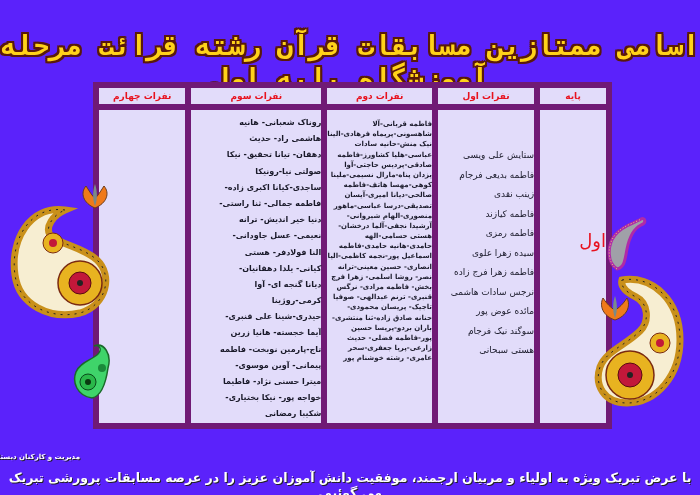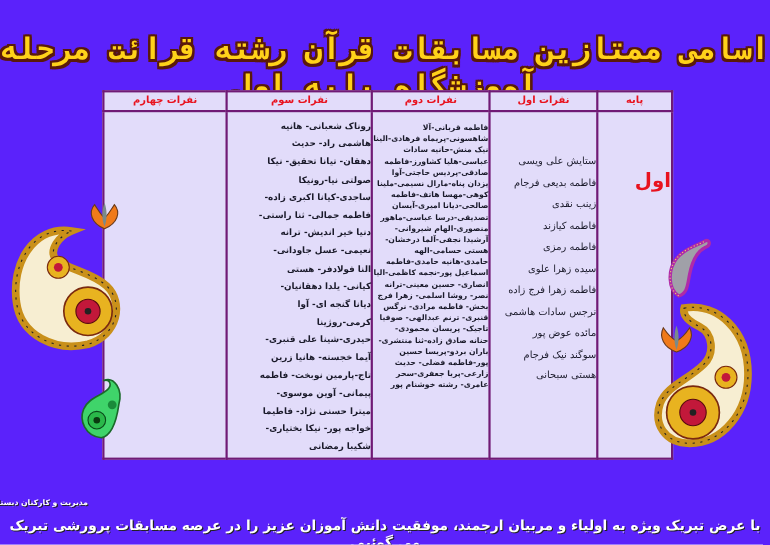--- a/index.html
+++ b/index.html
@@ -18,34 +18,34 @@
       -2px -2px 0 #5a1a0a, 2px -2px 0 #5a1a0a, -2px 2px 0 #5a1a0a, 2px 2px 0 #5a1a0a,
       0 2px 0 #5a1a0a, 0 -2px 0 #5a1a0a, 2px 0 0 #5a1a0a, -2px 0 0 #5a1a0a;
     letter-spacing:-0.5px;
   }
   table.grid {
     position:absolute; left:93px; top:82px; width:519px; height:336px;
     border-collapse:collapse; direction:rtl;
     background:#e2dcfa;
   }
   table.grid th, table.grid td {
-    border:2px solid #701a75;
+    border:6px solid #701a75;
   }
   table.grid th {
     height:14px; font-size:9px; color:#e8121e; font-weight:bold;
     padding:1px 0;
   }
   table.grid td { vertical-align:top; text-align:right; padding:0; }
   .col-grade { width:66px; }
   .col-1 { width:96px; }
   .col-2 { width:92px; }
   .col-3 { width:130px; }
   .grade-label {
-    color:#e8121e; font-weight:bold; font-size:18px;
-    margin-top:52px; display:block;
+    color:#e8121e; font-weight:normal; font-size:18px;
+    margin-top:120px; display:block;
   }
   .list1 { margin-top:36px; }
   .list1 div { font-size:9px; font-weight:normal; color:#1a1a2a; height:19.5px; line-height:19.5px; white-space:nowrap; }
   .list2 { margin-top:9px; }
   .list2 div { font-size:7px; font-weight:bold; color:#1a1a2a; height:10.2px; line-height:10.2px; white-space:nowrap; }
   .list3 { margin-top:5px; }
   .list3 div { font-size:8px; font-weight:bold; color:#1a1a2a; height:16.2px; line-height:16.2px; white-space:nowrap; }
   .footer {
     position:absolute; left:0; top:430px; width:700px; text-align:center; direction:rtl;
     color:#ffffff; font-weight:bold; font-size:12.5px;

